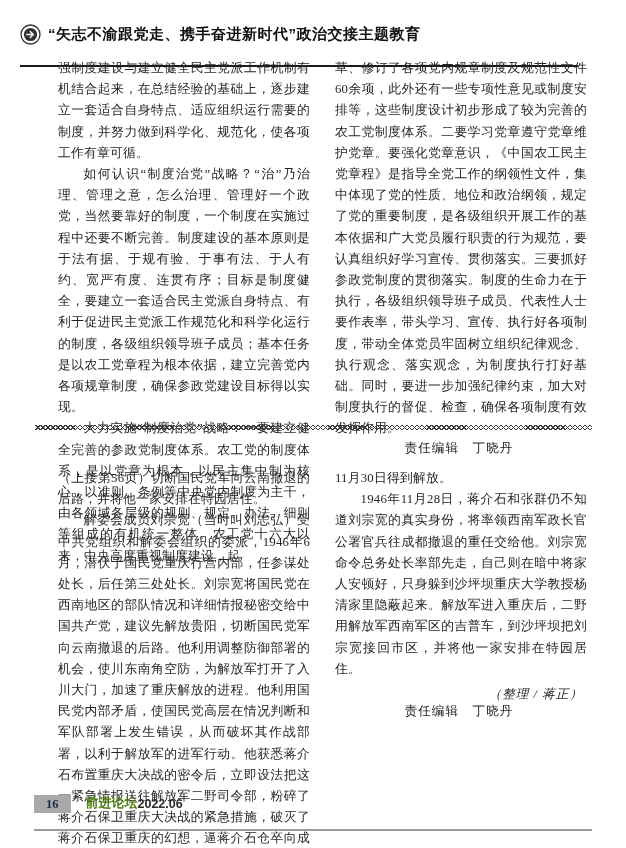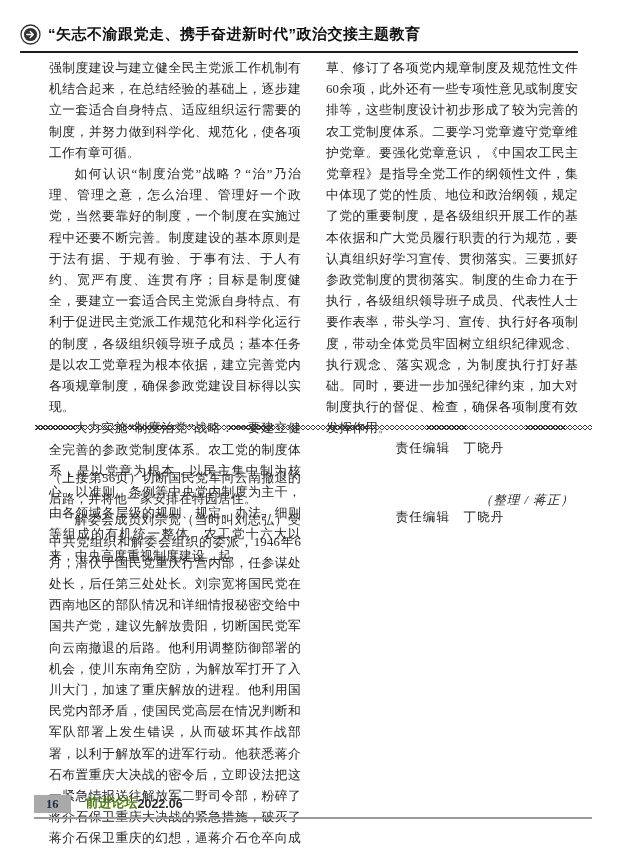--- a/index.html
+++ b/index.html
@@ -10,73 +10,73 @@
     background:#ffffff;
     font-family:"Liberation Serif","DejaVu Serif",serif;
     color:#262626;
     overflow:hidden;
   }
   
   .header{
     position:absolute;top:24px;left:20px;width:558px;
     display:flex;align-items:center;gap:7px;
     border-bottom:2px solid #1c1c1c;
-    padding-bottom:6px;
+    padding-bottom:20px;
   }
   .header .icon{flex:0 0 auto;width:21px;height:21px;display:block;}
   .header .title{
     font-family:"Liberation Sans","DejaVu Sans",sans-serif;
     font-weight:bold;font-size:15px;letter-spacing:.5px;color:#111;
     white-space:nowrap;
   }
   
   .cols{
-    position:absolute;left:49px;width:529px;
+    position:absolute;left:58px;width:529px;
     display:flex;gap:25px;
   }
   .cols .col{flex:1 1 0;min-width:0;}
   .cols.top{top:58px;}
   .cols.bottom{top:468px;}
   p.body{
     margin:0;
     font-size:12.8px;line-height:21.2px;
     text-align:justify;
     letter-spacing:.2px;
   }
   p.body.ind{text-indent:2em;}
   .editor-line{
     text-align:center;
     font-size:12.6px;
     letter-spacing:1px;
     padding-right:4px;
     color:#1d1d1d;
   }
   .attribution{
-    margin-top:24px;
+    margin-top:6px;
     text-align:right;
     font-style:italic;
     font-size:12.6px;
     letter-spacing:1px;
     padding-right:4px;
     color:#1d1d1d;
   }
   
   .divider{
     position:absolute;top:425px;left:35px;width:557px;height:5px;
     background:
       repeating-linear-gradient(45deg,#3a3a3a 0 1px,transparent 1px 3.5px),
       repeating-linear-gradient(135deg,#3a3a3a 0 1px,transparent 1px 3.5px);
     background-size:100% 5px;
   }
   
   .footer{
     position:absolute;top:795px;left:34px;width:558px;
     display:flex;align-items:flex-end;
     border-bottom:2px solid #9c9c9c;
-    padding-bottom:4px;
+    padding-bottom:16px;
   }
   .page-num{
     background:#a9a9a9;
     color:#1e2a45;
     font-weight:bold;
     font-size:12.5px;
     line-height:16px;
     padding:1px 12px 1px 12px;
   }
   .journal{
@@ -119,20 +119,22 @@
   </div>
 
   <div class="divider"></div>
 
   <div class="cols bottom">
     <div class="col">
       <p class="body cont">（上接第56页）切断国民党军向云南撤退的后路，并将他一家安排在特园居住。</p>
       <p class="body ind">解委会成员刘宗宽（当时叫刘志弘）受中共党组织和解委会组织的委派，1946年6月，潜伏于国民党重庆行营内部，任参谋处处长，后任第三处处长。刘宗宽将国民党在西南地区的部队情况和详细情报秘密交给中国共产党，建议先解放贵阳，切断国民党军向云南撤退的后路。他利用调整防御部署的机会，使川东南角空防，为解放军打开了入川大门，加速了重庆解放的进程。他利用国民党内部矛盾，使国民党高层在情况判断和军队部署上发生错误，从而破坏其作战部署，以利于解放军的进军行动。他获悉蒋介石布置重庆大决战的密令后，立即设法把这一紧急情报送往解放军二野司令部，粉碎了蒋介石保卫重庆大决战的紧急措施，破灭了蒋介石保卫重庆的幻想，逼蒋介石仓卒向成都撤退，使重庆提前于1949年</p>
     </div>
     <div class="col">
+      <p class="body cont">11月30日得到解放。</p>
+      <p class="body ind">1946年11月28日，蒋介石和张群仍不知道刘宗宽的真实身份，将率领西南军政长官公署官兵往成都撤退的重任交给他。刘宗宽命令总务处长率部先走，自己则在暗中将家人安顿好，只身躲到沙坪坝重庆大学教授杨清家里隐蔽起来。解放军进入重庆后，二野用解放军西南军区的吉普车，到沙坪坝把刘宗宽接回市区，并将他一家安排在特园居住。</p>
       <div class="attribution">（整理 / 蒋正）</div>
       <div class="editor-line">责任编辑　丁晓丹</div>
     </div>
   </div>
 
   <div class="footer">
     <span class="page-num">16</span>
     <span class="journal">前进论坛</span>
     <span class="issue">2022.06</span>
   </div>

